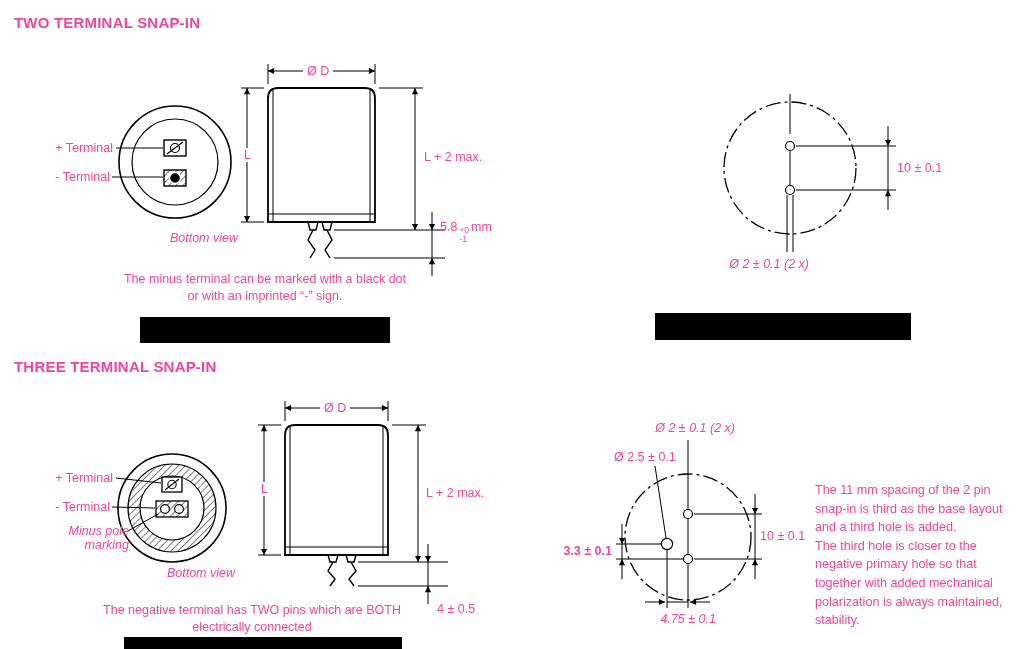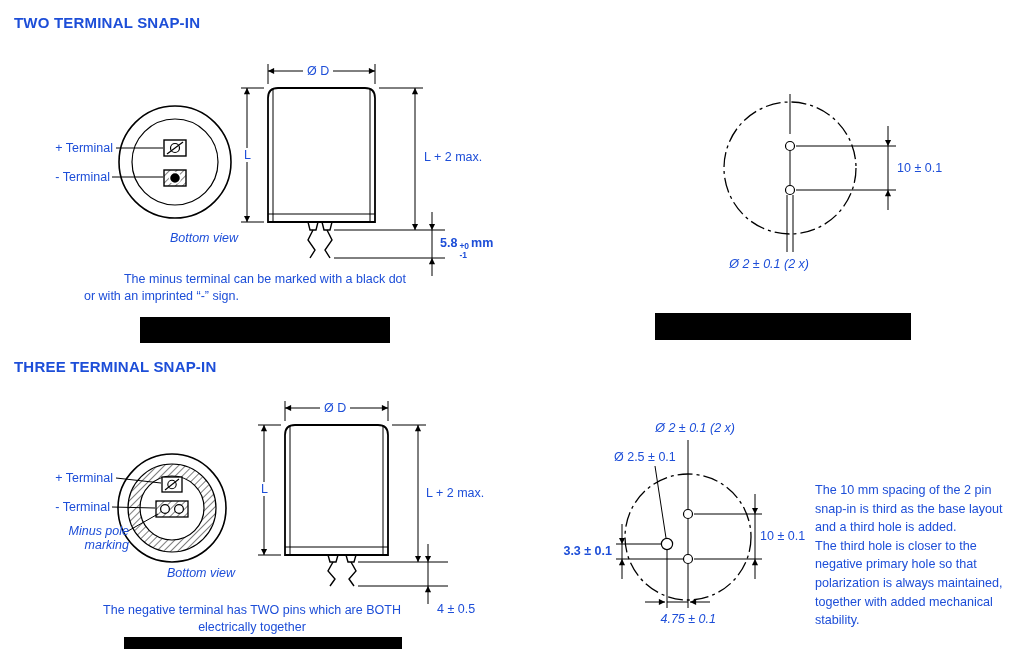--- a/index.html
+++ b/index.html
@@ -1,17 +1,17 @@
 <!DOCTYPE html>
 <html><head>
 <meta charset="utf-8">
 <style>
   html,body{margin:0;padding:0;background:#fff;}
   .page{position:relative;width:1020px;height:649px;background:#fff;overflow:hidden;
-        font-family:"Liberation Sans",sans-serif;color:#1d4ed8;border-radius:24px;}
+        font-family:"Liberation Sans",sans-serif;color:#ec4899;border-radius:24px;}
   .art{position:absolute;left:0;top:0;}
   .title{position:absolute;font-size:15px;font-weight:bold;letter-spacing:.2px;white-space:nowrap;}
   .lbl{position:absolute;font-size:12.5px;line-height:1.15;white-space:nowrap;}
   .lbl.c{text-align:right;font-style:italic;}
   .lbl.r{text-align:right;}
   .lbl.bg{background:#fff;padding:0 4px;}
   .bar{position:absolute;background:#000;}
   .note-line{position:absolute;font-size:12.5px;white-space:nowrap;}
   .para{position:absolute;font-size:12.6px;line-height:18.6px;}
   .b{font-weight:normal;}
@@ -159,32 +159,32 @@
   <div class="title" style="left:14px;top:14px;">TWO TERMINAL SNAP-IN</div>
 
   <div class="lbl r" style="left:37px;top:141px;width:76px;">+ Terminal</div>
   <div class="lbl r" style="left:35px;top:170px;width:75px;">- Terminal</div>
   <div class="lbl c" style="left:132px;top:231px;width:106px;">Bottom view</div>
 
   <div class="lbl bg" style="left:303px;top:64px;">Ø D</div>
   <div class="lbl bg" style="left:240px;top:148px;">L</div>
   <div class="lbl" style="left:424px;top:150px;">L + 2 max.</div>
 
-  <div class="lbl" style="left:440px;top:236px;font-weight:bold;">
+  <div class="lbl" style="left:440px;top:220px;">
     <span>5.8</span><span class="tolstack">
         <span>+0</span>
         <span>-1</span>
       </span><span>mm</span>
   </div>
 
   <div class="lbl" style="left:897px;top:161px;">10 ± 0.1</div>
   <div class="lbl c" style="left:697px;top:257px;width:112px;">Ø 2 ± 0.1 (2 x)</div>
 
   <div class="note-line" style="left:84px;top:272px;width:362px;text-align:center;">The minus terminal can be marked with a black dot</div>
-  <div class="note-line" style="left:84px;top:289px;width:362px;">or with an imprinted “-” sign.</div>
+  <div class="note-line" style="left:84px;top:289px;width:362px;text-align:center;">or with an imprinted “-” sign.</div>
 
   <div class="bar" style="left:140px;top:317px;width:250px;height:26px;"></div>
   <div class="bar" style="left:655px;top:313px;width:256px;height:27px;"></div>
 
   <div class="title" style="left:14px;top:358px;">THREE TERMINAL SNAP-IN</div>
 
   <div class="lbl r" style="left:37px;top:471px;width:76px;">+ Terminal</div>
   <div class="lbl r" style="left:35px;top:500px;width:75px;">- Terminal</div>
   <div class="lbl c" style="left:57px;top:524px;width:72px;">
     <span style="display:block;">Minus pole</span>
@@ -199,28 +199,28 @@
 
   <div class="lbl c" style="left:641px;top:421px;width:94px;">Ø 2 ± 0.1 (2 x)</div>
   <div class="lbl" style="left:614px;top:450px;">Ø 2.5 ± 0.1</div>
   <div class="lbl" style="left:760px;top:529px;">10 ± 0.1</div>
   <div class="lbl r" style="left:550px;top:544px;width:62px;font-weight:bold;">3.3 ± 0.1</div>
   <div class="lbl c" style="left:640px;top:612px;width:76px;">4.75 ± 0.1</div>
 
   <div class="note-line" style="left:72px;top:603px;width:360px;text-align:center;">
     <span>The negative terminal has </span><span class="b">TWO</span><span> pins which are </span><span class="b">BOTH</span>
   </div>
-  <div class="note-line" style="left:72px;top:620px;width:360px;text-align:center;">electrically together</div>
+  <div class="note-line" style="left:72px;top:620px;width:360px;text-align:center;">electrically connected</div>
 
   <div class="para" style="left:815px;top:481px;width:205px;">
-    <div>The 10 mm spacing of the 2 pin</div>
+    <div>The 11 mm spacing of the 2 pin</div>
     <div>snap-in is third as the base layout</div>
     <div>and a third hole is added.</div>
     <div>The third hole is closer to the</div>
     <div>negative primary hole so that</div>
+    <div>together with added mechanical</div>
     <div>polarization is always maintained,</div>
-    <div>together with added mechanical</div>
     <div>stability.</div>
   </div>
 
   <div class="bar" style="left:124px;top:637px;width:278px;height:12px;"></div>
 
 </div>
 
 </body></html>

